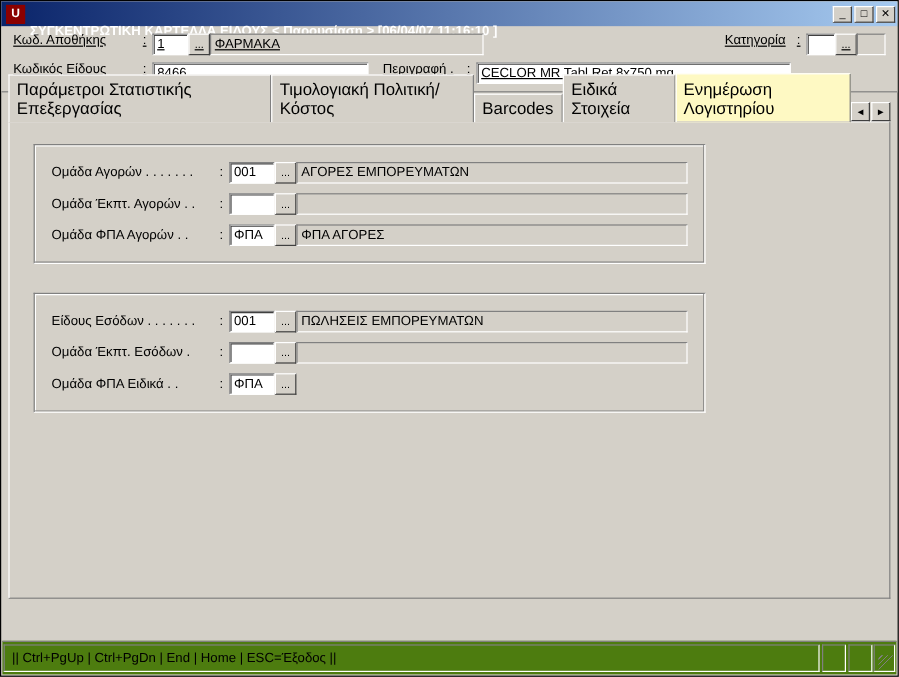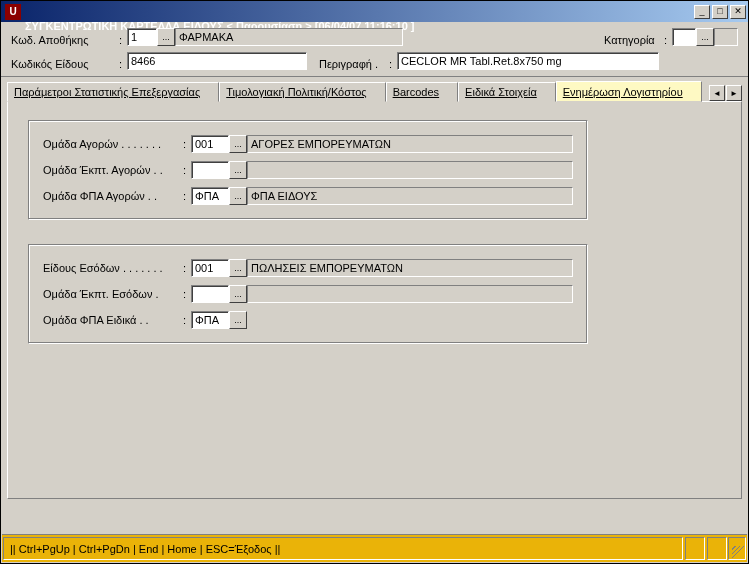--- a/index.html
+++ b/index.html
@@ -42,21 +42,21 @@
     padding: 0; cursor: pointer;
     font-family: "Marlett", "Arial", sans-serif;
     display: flex; align-items: center; justify-content: center;
     color: #000;
   }
   .header-area {
     padding: 6px 10px 4px 10px;
     border-bottom: 1px solid #808080;
     background: #d4d0c8;
   }
-  .hrow { display: flex; align-items: flex-end; margin-bottom: 6px; }
+  .hrow { display: flex; align-items: flex-start; margin-bottom: 6px; text-decoration: underline; }
   .hlabel { width: 108px; }
   .colon { width: 8px; text-align: left; }
   .txt {
     height: 18px;
     background: #fff;
     border: 1px solid;
     border-color: #808080 #fff #fff #808080;
     box-shadow: inset 1px 1px 0 #404040;
     padding: 1px 3px;
     font-family: inherit;
@@ -78,27 +78,26 @@
     display: flex;
     align-items: flex-end;
     padding: 4px 6px 0 6px;
     position: relative;
     height: 24px;
   }
   .tab {
     border: 1px solid;
     border-color: #fff #808080 #d4d0c8 #fff;
     background: #d4d0c8;
-    padding: 3px 18px 3px 6px;
+    padding: 3px 7px 3px 6px;
     margin-right: 0px;
-    font-size: 11px;
+    font-size: 14px;
     cursor: pointer;
     position: relative;
     bottom: -1px;
-    text-decoration: underline;
   }
   .tab.active {
     border-bottom-color: #d4d0c8;
     background: #fef9c3;
     z-index: 2;
     padding-top: 4px;
   }
   .tab-nav {
     margin-left: auto;
     display: flex;
@@ -139,21 +138,21 @@
   .fcolon { width: 8px; }
   .code-box { width: 38px; }
   .desc-box { flex: 1; margin-left: 0; }
   .statusbar {
     position: absolute;
     left: 1px; right: 1px; bottom: 1px;
     height: 28px;
     display: flex;
     align-items: stretch;
     border-top: 1px solid #808080;
-    background: #eab308;
+    background: #4d7c0f;
   }
   .statusbar .pane-main {
     flex: 1;
     border: 1px solid;
     border-color: #808080 #fff #fff #808080;
     margin: 2px 1px;
     padding: 4px 6px;
     font-size: 11px;
     display: flex;
     align-items: center;
@@ -245,21 +244,21 @@
       <div class="fcolon">:</div>
       <div class="txt code-box"></div>
       <button class="lookup-btn">...</button>
       <div class="txt read desc-box"></div>
     </div>
     <div class="frow">
       <div class="flabel">Ομάδα ΦΠΑ Αγορών . .</div>
       <div class="fcolon">:</div>
       <div class="txt code-box">ΦΠΑ</div>
       <button class="lookup-btn">...</button>
-      <div class="txt read desc-box">ΦΠΑ ΕΙΔΟΥΣ</div>
+      <div class="txt read desc-box">ΦΠΑ ΑΓΟΡΕΣ</div>
     </div>
   </div>
 
   <div class="groupbox">
     <div class="frow">
       <div class="flabel">Είδους Εσόδων . . . . . . .</div>
       <div class="fcolon">:</div>
       <div class="txt code-box">001</div>
       <button class="lookup-btn">...</button>
       <div class="txt read desc-box">ΠΩΛΗΣΕΙΣ ΕΜΠΟΡΕΥΜΑΤΩΝ</div>

